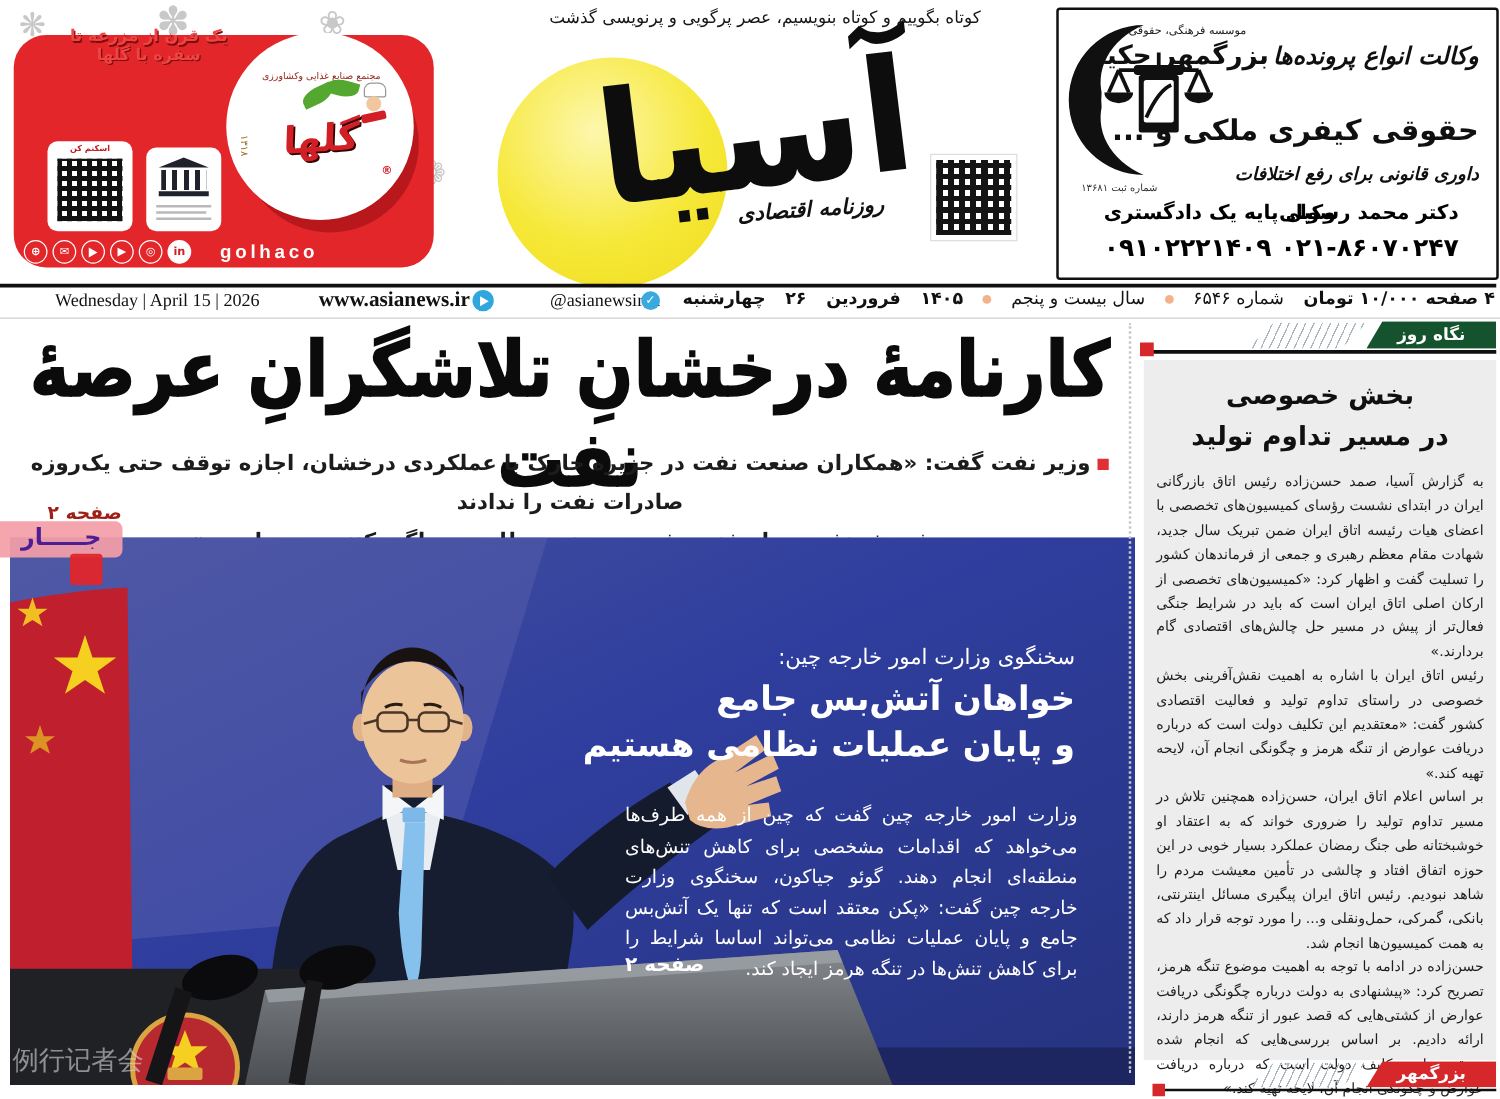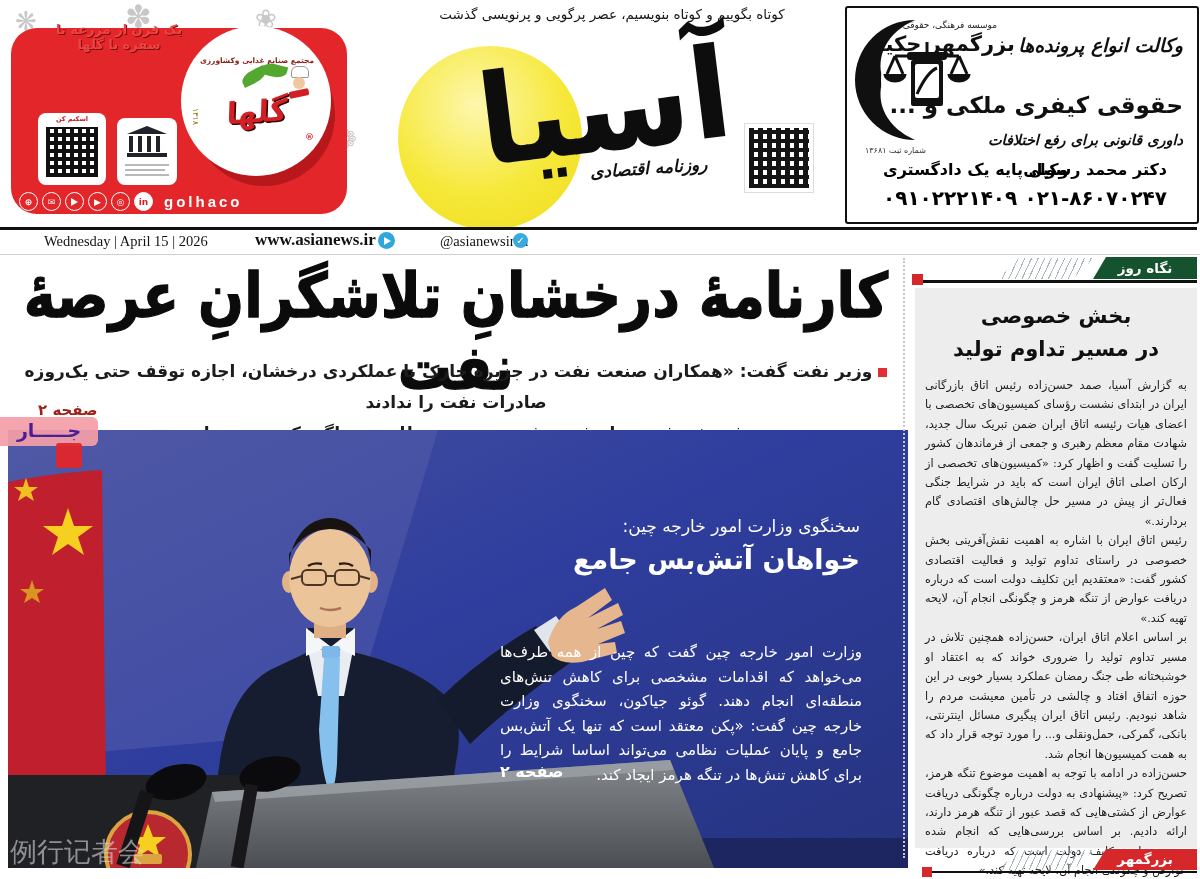--- a/index.html
+++ b/index.html
@@ -12,40 +12,40 @@
   #golha-ad{left:5px;top:4px;width:356px;height:218px;background:#fff;overflow:hidden;}
   #golha-red{position:absolute;left:6px;top:24px;width:336px;height:186px;background:#e2262a;border-radius:26px;}
   #golha-slogan{position:absolute;right:158px;top:18px;width:168px;text-align:center;color:#ef4444;
     font-size:13px;font-weight:bold;text-shadow:1px 1px 0 #7a0d0d;}
   #golha-circle{position:absolute;left:176px;top:22px;width:150px;height:150px;border-radius:50%;
     background:#fff;box-shadow:8px 14px 0 -4px #b8181c;}
   .leaf{position:absolute;width:26px;height:13px;background:#55a82f;border-radius:60% 0 60% 0;}
   #golha-wordmark{position:absolute;left:210px;top:90px;width:84px;text-align:center;color:#d21f26;
     font-size:30px;font-weight:bold;transform:rotate(-4deg) skewX(-6deg);
     text-shadow:1.5px 1.5px 0 #300, -1px -1px 0 #fff;}
-  #golha-sub{position:absolute;left:186px;top:52px;width:132px;text-align:center;color:#8c1d12;font-size:7.5px;font-weight:bold;}
+  #golha-sub{position:absolute;left:186px;top:52px;width:132px;text-align:center;color:#8c1d12;font-size:7.5px;font-weight:normal;}
   #golha-year{position:absolute;left:182px;top:108px;color:#9c6c16;font-size:8px;transform:rotate(90deg);}
   .wbox{position:absolute;background:#fff;border-radius:8px;}
   #golha-qrbox{left:33px;top:109px;width:68px;height:72px;}
   #golha-qr{position:absolute;left:8px;top:14px;width:52px;height:50px;
     background:
      repeating-linear-gradient(0deg,#111 0 4px,transparent 4px 8px),
      repeating-linear-gradient(90deg,#111 0 4px,#fff 4px 8px);}
   #golha-qrcap{position:absolute;left:0;top:2px;width:100%;text-align:center;font-size:6.5px;color:#c21b20;font-weight:bold;}
   #unesco-box{left:112px;top:114px;width:60px;height:67px;}
   .temple-roof{position:absolute;left:10px;top:8px;width:0;height:0;border-left:20px solid transparent;
     border-right:20px solid transparent;border-bottom:8px solid #20222b;}
   .temple-cols{position:absolute;left:12px;top:18px;width:36px;height:16px;
     background:repeating-linear-gradient(90deg,#20222b 0 4px,#fff 4px 9px);}
   .temple-base{position:absolute;left:10px;top:35px;width:40px;height:4px;background:#20222b;}
   .cap-line{position:absolute;left:8px;height:2px;background:#b9b9b9;}
   #golha-social{position:absolute;left:14px;top:188px;display:flex;align-items:center;gap:4px;}
   .soc{width:17px;height:17px;border:1.4px solid #fff;border-radius:50%;color:#fff;font-size:9px;
     display:flex;align-items:center;justify-content:center;font-weight:bold;}
-  #golha-handle{color:#fff;font-weight:bold;font-size:15px;letter-spacing:3px;margin-left:7px;font-family:"Liberation Sans",sans-serif;}
+  #golha-handle{color:#fff;font-weight:bold;font-size:15px;letter-spacing:3px;margin-left:19px;font-family:"Liberation Sans",sans-serif;}
   .spice{position:absolute;color:#c8c8c8;font-size:26px;}
   
   #mast-slogan{left:392px;top:6px;width:440px;text-align:center;font-size:13.5px;color:#151515;font-weight:500;}
   #sun{left:398px;top:46px;width:184px;height:184px;border-radius:50%;
     background:radial-gradient(circle at 42% 32%,#fdf7ad 0%,#f6e838 55%,#efdc1e 100%);}
   #asia-logo{left:415px;top:8px;width:380px;height:210px;font-size:120px;font-weight:bold;color:#0d0d0d;
     text-align:center;line-height:200px;transform:rotate(-7deg) scaleY(1.04);}
   #mast-sub{left:590px;top:158px;font-size:17px;font-weight:bold;font-style:italic;color:#111;transform:rotate(-4deg);}
   #mast-qr{left:745px;top:124px;width:64px;height:64px;background:#fff;padding:2px;
     box-shadow:0 0 0 1px #ddd;}
@@ -91,21 +91,21 @@
   #wm-tab{left:56px;top:443px;width:26px;height:25px;background:#e0262b;border-radius:3px;z-index:6;opacity:.95;}
   
   #photo{left:8px;top:430px;width:900px;height:438px;overflow:hidden;background:#2e3c99;}
   #photo svg{position:absolute;left:0;top:0;}
   .ph-txt{position:absolute;color:#fff;direction:rtl;}
   #ph-kicker{right:48px;top:86px;font-size:17px;}
   #ph-t1{right:48px;top:114px;font-size:27px;font-weight:bold;}
   #ph-t2{right:48px;top:151px;font-size:27px;font-weight:bold;}
   #ph-body{right:46px;top:210px;width:362px;font-size:15px;line-height:24.6px;text-align:justify;}
   #ph-pageref{right:46px;top:332px;width:362px;font-size:16px;font-weight:bold;text-align:left;}
-  #ph-caption{left:2px;top:404px;font-size:27px;color:#d8d8d8;opacity:.6;direction:ltr;font-family:Liberation Serif, serif;}
+  #ph-caption{left:2px;top:404px;font-size:21px;color:#d8d8d8;opacity:.6;direction:ltr;font-family:Liberation Serif, serif;}
   
   .hatch{background:repeating-linear-gradient(115deg,#a9b6bd 0 1px,transparent 1px 6px);}
   #dv-hatch{left:998px;top:258px;width:96px;height:21px;clip-path:polygon(22% 0,100% 0,78% 100%,0 100%);}
   #dv-label{left:1093px;top:257px;width:104px;height:22px;background:#14532d;color:#fff;font-size:13.5px;
     font-weight:bold;text-align:center;line-height:22px;clip-path:polygon(13px 0,100% 0,100% 100%,0 100%);}
   #dv-line{left:915px;top:280px;width:282px;height:2.6px;background:#101010;}
   #dv-sq{left:912px;top:274px;width:11px;height:11px;background:#d6272b;}
   #col-dots{left:903px;top:258px;height:600px;border-left:2px dotted #c7c7c7;}
   #dv-box{left:915px;top:288px;width:282px;height:560px;background:#ededee;}
   #dv-title{position:absolute;left:0;top:12px;width:100%;text-align:center;font-size:21px;font-weight:bold;
@@ -208,20 +208,31 @@
   </div>
 
   <div class="abs" id="bar-top"></div>
   <div class="abs eng" id="dl-en">Wednesday | April 15 | 2026</div>
   <div class="abs eng" id="dl-web">www.asianews.ir</div>
   <div class="abs" id="dl-tg-ic">
       <div class="tg-plane"></div>
     </div>
   <div class="abs eng" id="dl-handle">@asianewsiran</div>
   <div class="abs" id="dl-check">✓</div>
+  <div class="abs rtl" id="dl-fa">
+    <span class="b">چهارشنبه</span>
+    <span class="b">۲۶</span>
+    <span class="b">فروردین</span>
+    <span class="b">۱۴۰۵</span>
+    <span class="odot"></span>
+    <span>سال بیست و پنجم</span>
+    <span class="odot"></span>
+    <span>شماره ۶۵۴۶</span>
+    <span class="b">۴ صفحه ۱۰/۰۰۰ تومان</span>
+  </div>
   <div class="abs" id="bar-bottom"></div>
 
   <div class="abs rtl" id="headline">کارنامهٔ درخشانِ تلاشگرانِ عرصهٔ نفت</div>
   <div class="abs rtl" id="subhead">
     <span class="redsq"></span><span>وزیر نفت گفت: «همکاران صنعت نفت در جزیره خارک با عملکردی درخشان، اجازه توقف حتی یک‌روزه صادرات نفت را ندادند</span><br>
     <span>و فروش نفت در اسفند و فروردین نیز مطلوب و دلگرم‌کننده بوده است.»</span>
   </div>
   <div class="abs rtl" id="lead-pageref">صفحه ۲</div>
   <div class="abs" id="wm-band">جـــــار</div>
   <div class="abs" id="wm-tab"></div>
@@ -286,20 +297,21 @@
       </g>
       <g>
         <ellipse cx="168" cy="352" rx="31" ry="17" fill="#0b0b0d" transform="rotate(-14 168 352)"></ellipse>
         <rect x="120" y="360" width="14" height="78" fill="#151517" transform="rotate(18 127 399)"></rect>
         <ellipse cx="262" cy="344" rx="31" ry="17" fill="#0b0b0d" transform="rotate(-12 262 344)"></ellipse>
         <rect x="230" y="354" width="13" height="84" fill="#18181a" transform="rotate(10 236 396)"></rect>
       </g>
     </svg>
     <div class="ph-txt" id="ph-t1">خواهان آتش‌بس جامع</div>
     <div class="ph-txt" id="ph-kicker">سخنگوی وزارت امور خارجه چین:</div>
+    <div class="ph-txt" id="ph-t2">و پایان عملیات نظامی هستیم</div>
     <div class="ph-txt" id="ph-body">وزارت امور خارجه چین گفت که چین از همه طرف‌ها می‌خواهد که اقدامات مشخصی برای کاهش تنش‌های منطقه‌ای انجام دهند. گوئو جیاکون، سخنگوی وزارت خارجه چین گفت: «پکن معتقد است که تنها یک آتش‌بس جامع و پایان عملیات نظامی می‌تواند اساسا شرایط را برای کاهش تنش‌ها در تنگه هرمز ایجاد کند.</div>
     <div class="ph-txt" id="ph-pageref">صفحه ۲</div>
     <div class="abs" id="ph-caption">例行记者会</div>
   </div>
 
   <div class="abs" id="col-dots"></div>
   <div class="abs hatch" id="dv-hatch"></div>
   <div class="abs rtl" id="dv-label">نگاه روز</div>
   <div class="abs" id="dv-line"></div>
   <div class="abs" id="dv-sq"></div>

